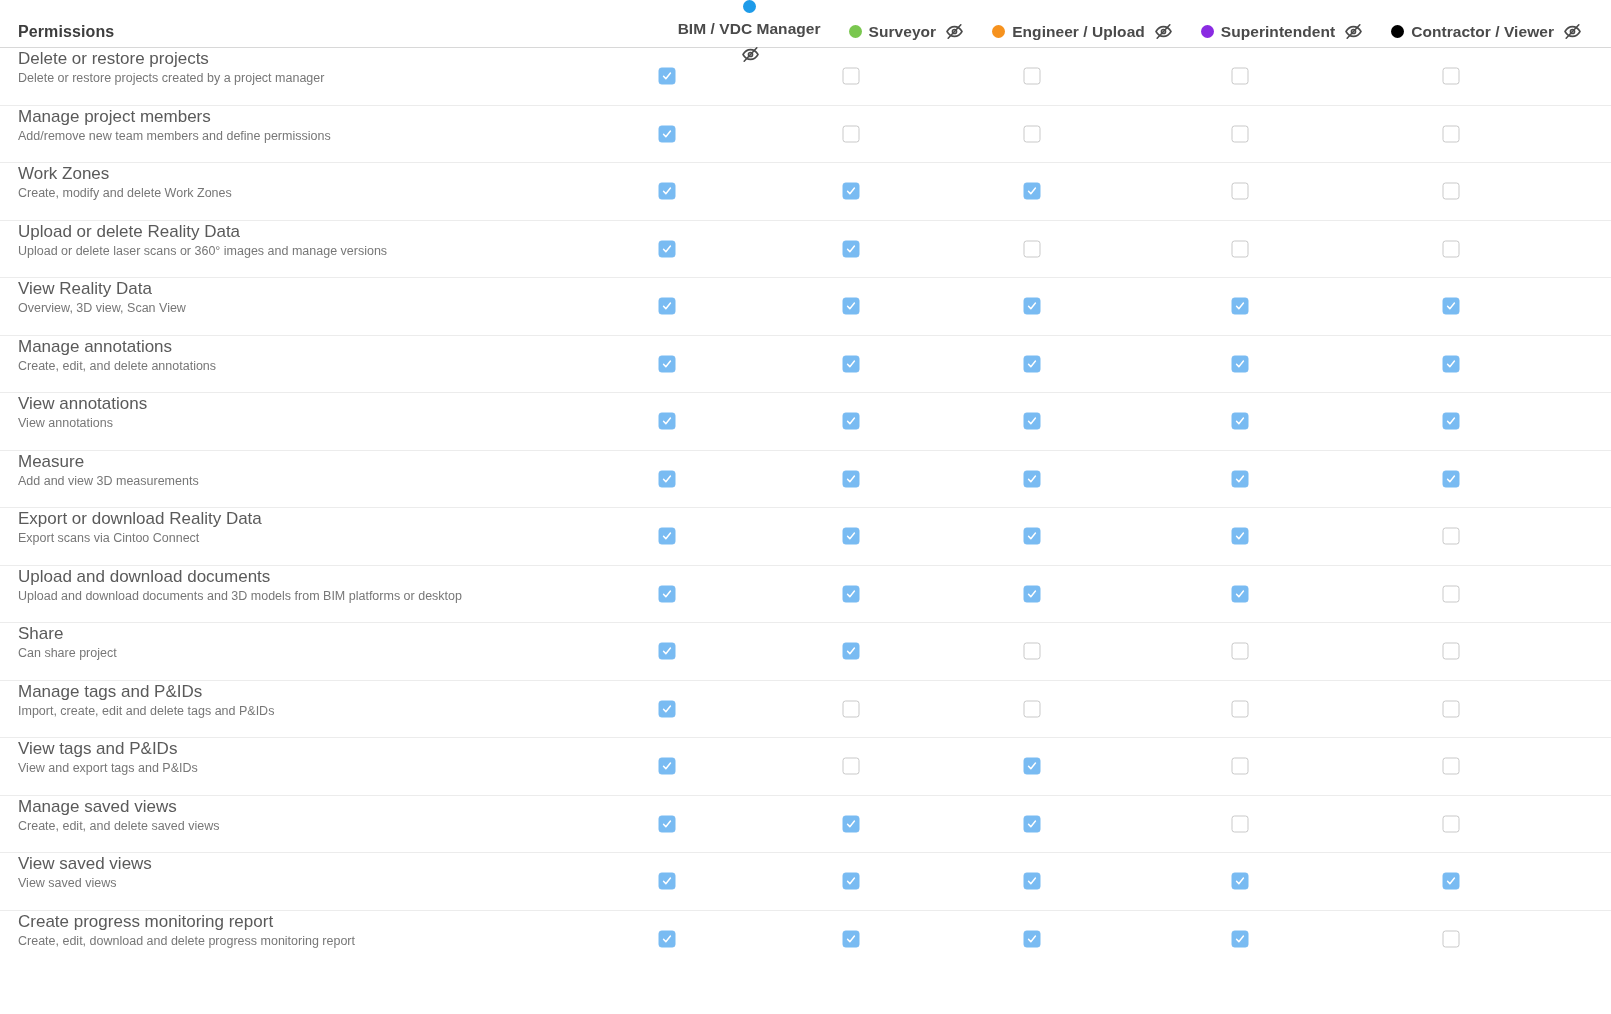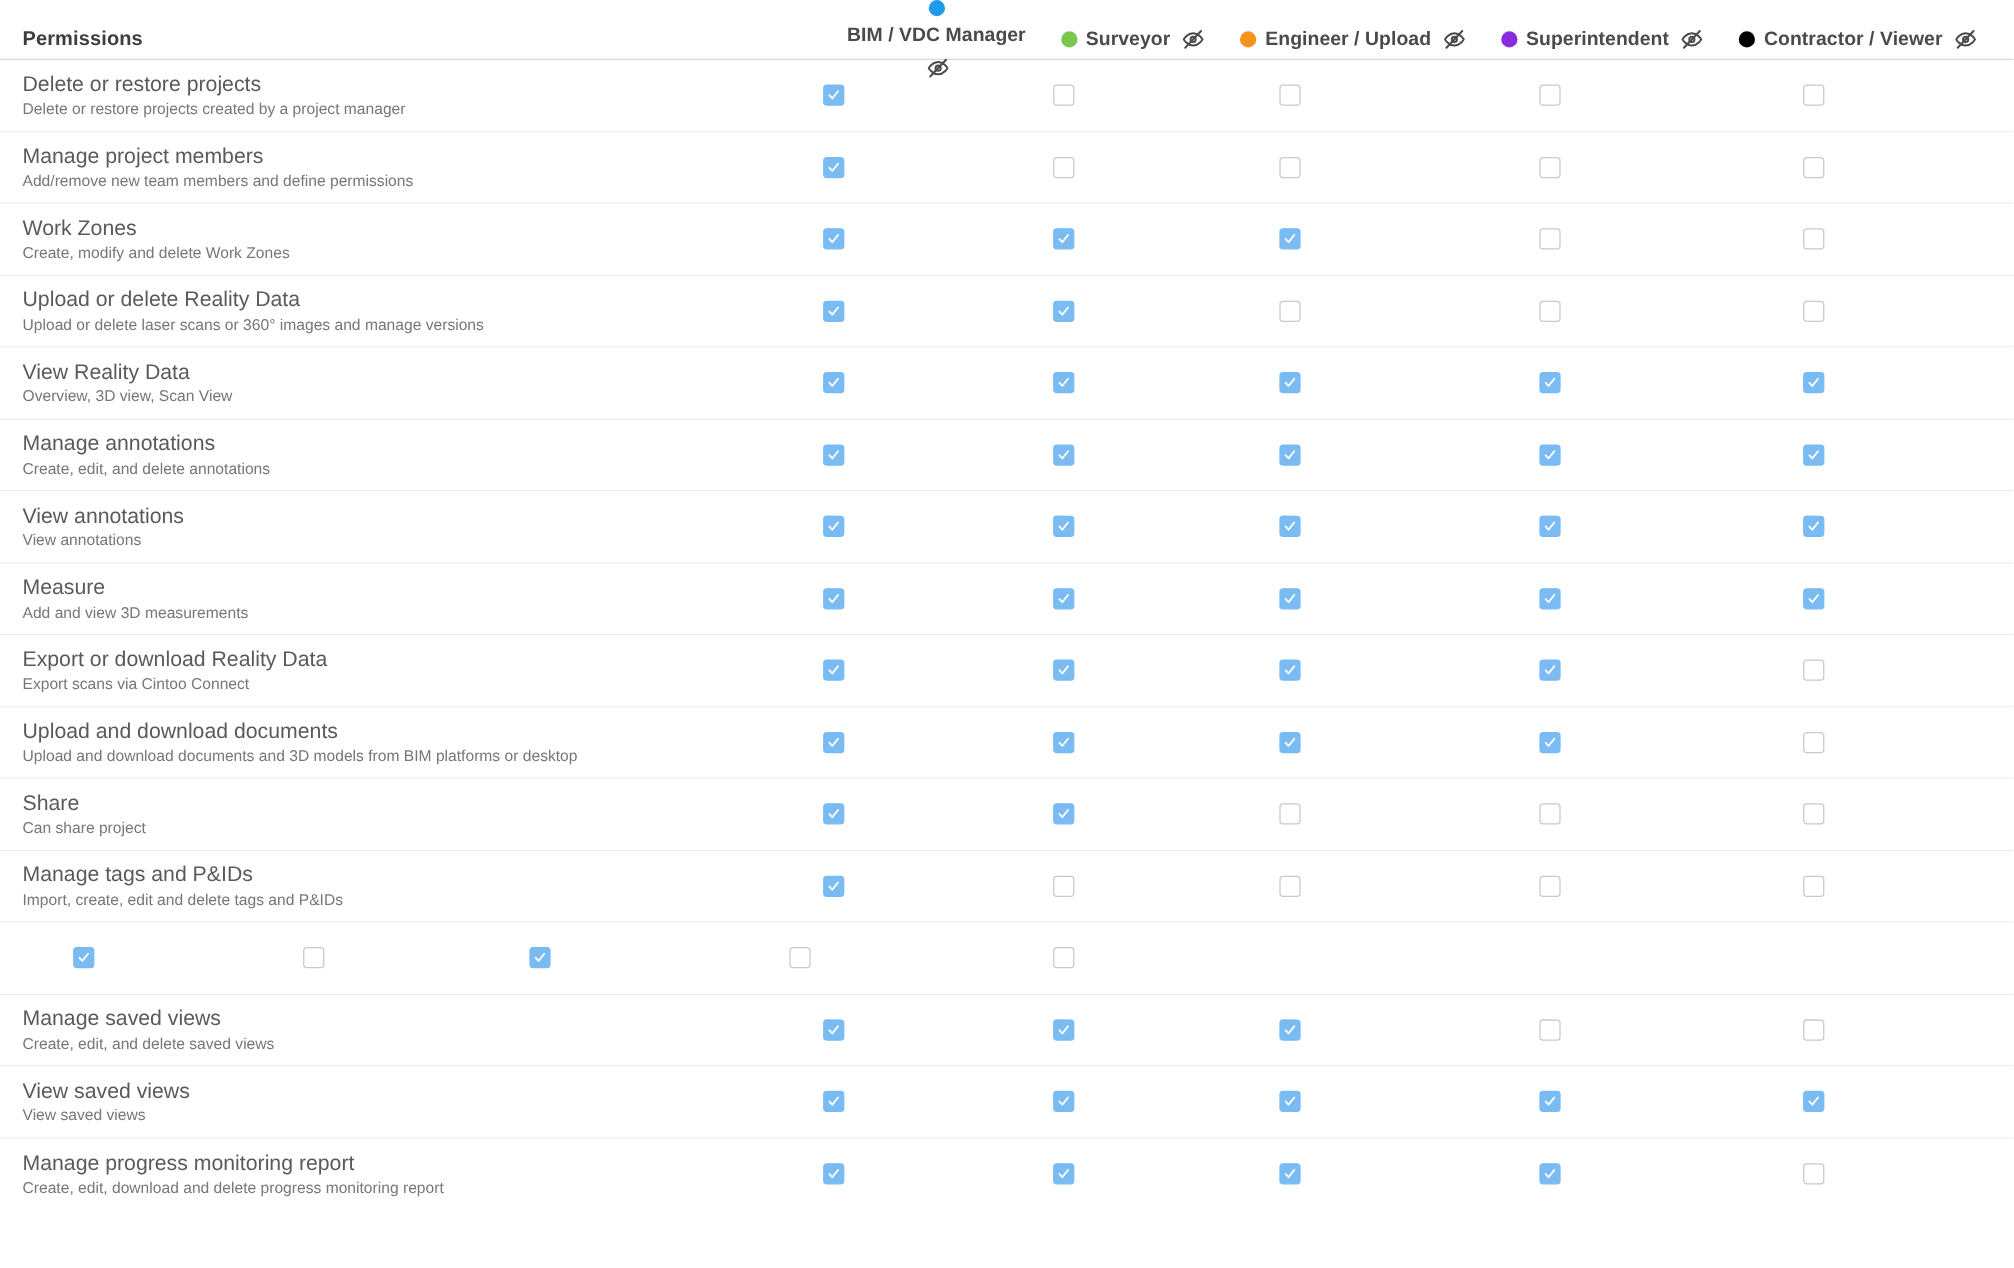--- a/index.html
+++ b/index.html
@@ -81,21 +81,20 @@
     flex: 0 0 auto;
     margin-left: 2px;
   }
   .eye-off-icon svg { display: block; }
 
   
   .rows-wrap { display: block; }
 
   .perm-row {
     display: flex;
-    align-items: center;
     height: 57.5px;
     border-bottom: 1px solid #ececec;
     background: #ffffff;
   }
   .perm-row:last-child { border-bottom: none; }
 
   .perm-info {
     width: 600px;
     flex: 0 0 600px;
     padding-left: 18px;
@@ -739,20 +738,24 @@
           <div class="check-cell" style="left: 851px;">
             <div class="cb off" role="checkbox" aria-checked="false">
               <svg class="tick" viewBox="0 0 24 24" fill="none" stroke="#ffffff" stroke-width="3.2" stroke-linecap="round" stroke-linejoin="round">
                 <polyline points="4.5,12.5 9.5,18 19.5,5.5"></polyline>
               </svg>
             </div>
           </div>
         </div>
       </div>
       <div class="perm-row">
+        <div class="perm-info">
+          <div class="perm-name">View tags and P&amp;IDs</div>
+          <div class="perm-desc">View and export tags and P&amp;IDs</div>
+        </div>
         <div class="perm-checks">
           <div class="check-cell" style="left: 67px;">
             <div class="cb on" role="checkbox" aria-checked="true">
               <svg class="tick" viewBox="0 0 24 24" fill="none" stroke="#ffffff" stroke-width="3.2" stroke-linecap="round" stroke-linejoin="round">
                 <polyline points="4.5,12.5 9.5,18 19.5,5.5"></polyline>
               </svg>
             </div>
           </div>
           <div class="check-cell" style="left: 251px;">
             <div class="cb off" role="checkbox" aria-checked="false">
@@ -865,21 +868,21 @@
             <div class="cb on" role="checkbox" aria-checked="true">
               <svg class="tick" viewBox="0 0 24 24" fill="none" stroke="#ffffff" stroke-width="3.2" stroke-linecap="round" stroke-linejoin="round">
                 <polyline points="4.5,12.5 9.5,18 19.5,5.5"></polyline>
               </svg>
             </div>
           </div>
         </div>
       </div>
       <div class="perm-row">
         <div class="perm-info">
-          <div class="perm-name">Manage progress monitoring report</div>
+          <div class="perm-name">Create progress monitoring report</div>
           <div class="perm-desc">Create, edit, download and delete progress monitoring report</div>
         </div>
         <div class="perm-checks">
           <div class="check-cell" style="left: 67px;">
             <div class="cb on" role="checkbox" aria-checked="true">
               <svg class="tick" viewBox="0 0 24 24" fill="none" stroke="#ffffff" stroke-width="3.2" stroke-linecap="round" stroke-linejoin="round">
                 <polyline points="4.5,12.5 9.5,18 19.5,5.5"></polyline>
               </svg>
             </div>
           </div>

